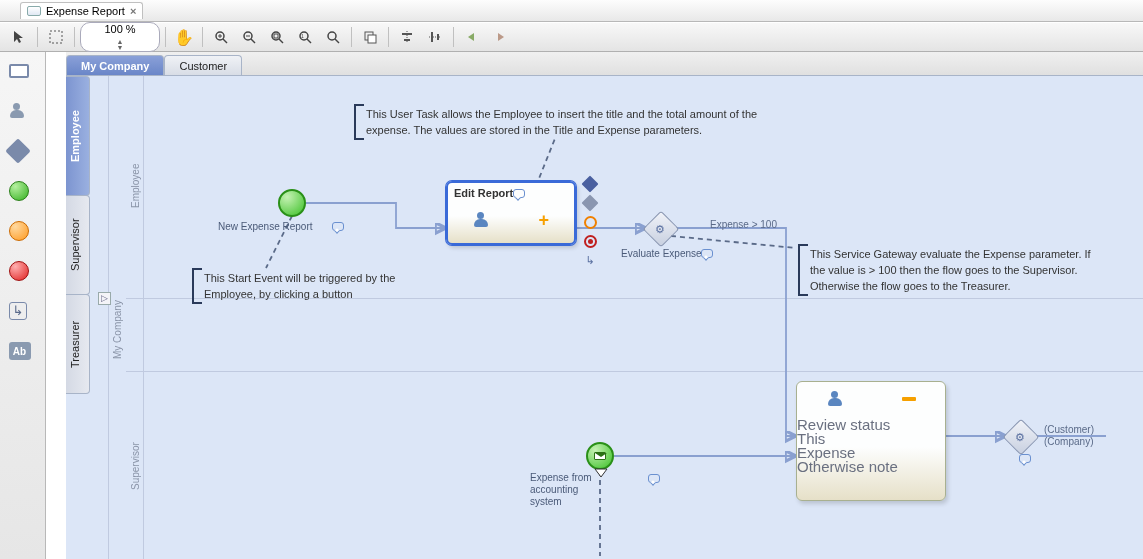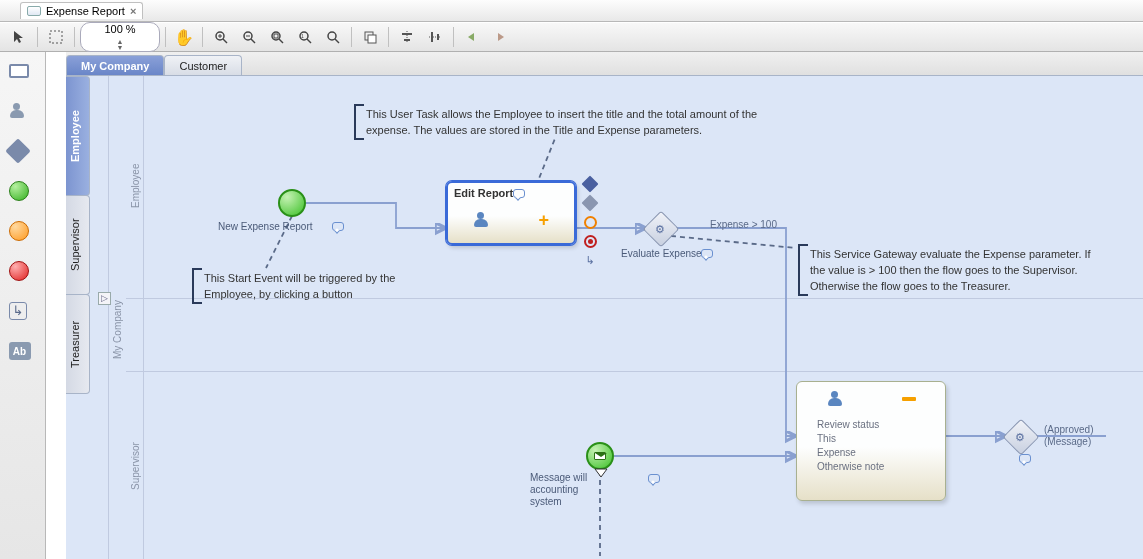--- a/index.html
+++ b/index.html
@@ -62,21 +62,21 @@
 .task-header { font-size:11px; font-weight:bold; color:#333; padding:4px 6px; display:flex; justify-content:flex-start; align-items:center; }
 .task-body { display:flex; justify-content:space-around; align-items:center; height:34px; }
 .user-ico { width:16px; height:16px; position:relative; }
 .user-ico::before { content:""; position:absolute; left:4px; top:0; width:7px; height:7px; background:#5a86c0; border-radius:50%; }
 .user-ico::after { content:""; position:absolute; left:1px; top:7px; width:14px; height:8px; background:#5a86c0; border-radius:6px 6px 2px 2px; }
 .plus-ico { color:#f6a000; font-size:18px; font-weight:bold; }
 .minus-ico { width:14px; height:4px; background:#f6a000; border-radius:1px; }
 .bubble { width:12px; height:9px; border:1px solid #6a90d0; border-radius:3px; position:relative; display:inline-block; }
 .bubble::after { content:""; position:absolute; left:2px; bottom:-3px; width:3px; height:3px; border-left:1px solid #6a90d0; border-bottom:1px solid #6a90d0; transform:rotate(-45deg); background:#fff; }
 
-.task-details { font-size:10px; color:#6a7080; padding:2px 20px 6px; line-height:14px; }
+.task-details { font-size:15px; color:#6a7080; padding:2px 0 6px; line-height:14px; }
 
 .gateway { position:absolute; width:26px; height:26px; transform:rotate(45deg); background:linear-gradient(135deg,#f0f2f8,#c8d0e0); border:1px solid #8a96b0; border-radius:3px; }
 .gateway .gear { position:absolute; left:6px; top:6px; width:12px; height:12px; transform:rotate(-45deg); color:#5a70a0; font-size:11px; }
 
 .annotation { position:absolute; font-size:11px; color:#333; padding:2px 6px 2px 10px; border-left:2px solid #2a3a5a; line-height:16px; }
 .annotation::before, .annotation::after { content:""; position:absolute; left:0; width:8px; height:2px; background:#2a3a5a; }
 .annotation::before { top:0; }
 .annotation::after { bottom:0; }
 
 .node-label { position:absolute; font-size:10px; color:#4a5a78; white-space:nowrap; }
@@ -315,21 +315,21 @@
       <div class="gateway" style="left:582px; top:140px">
           <span class="gear">⚙</span>
         </div>
       <div class="node-label" style="left:555px; top:172px">Evaluate Expense</div>
       <span class="bubble" style="position:absolute; left:635px; top:173px"></span>
       <div class="flow-label" style="left:644px; top:143px">Expense &gt; 100</div>
 
       <div class="msg-event" style="left:520px; top:366px">
           <span class="env"></span>
         </div>
-      <div class="node-label" style="left:464px; top:396px; width:80px; white-space:normal; line-height:12px">Message will accounting system</div>
+      <div class="node-label" style="left:464px; top:396px; width:80px; white-space:normal; line-height:12px">Expense from accounting system</div>
       <span class="bubble" style="position:absolute; left:582px; top:398px"></span>
 
       <svg style="position:absolute; left:528px; top:392px" width="14" height="10">
           <path d="M1 1 L13 1 L7 9 Z" fill="#fff" stroke="#333"></path>
         </svg>
 
       <div class="task" style="left:730px; top:305px; width:150px; height:120px">
         <div class="task-body">
           <span class="user-ico"></span>
           <span class="minus-ico"></span>
@@ -338,22 +338,22 @@
           <div>Review status</div>
           <div>This</div>
           <div>Expense</div>
           <div>Otherwise note</div>
         </div>
       </div>
 
       <div class="gateway" style="left:942px; top:348px">
           <span class="gear">⚙</span>
         </div>
-      <div class="flow-label" style="left:978px; top:348px">(Approved)</div>
-      <div class="flow-label" style="left:978px; top:360px">(Message)</div>
+      <div class="flow-label" style="left:978px; top:348px">(Customer)</div>
+      <div class="flow-label" style="left:978px; top:360px">(Company)</div>
       <span class="bubble" style="position:absolute; left:953px; top:378px"></span>
 
       <div class="annotation" style="left:126px; top:192px; width:225px">This Start Event will be triggered by the Employee, by clicking a button</div>
       <div class="annotation" style="left:288px; top:28px; width:420px">This User Task allows the Employee to insert the title and the total amount of the expense. The values are stored in the Title and Expense parameters.</div>
       <div class="annotation" style="left:732px; top:168px; width:300px">This Service Gateway evaluate the Expense parameter. If the value is &gt; 100 then the flow goes to the Supervisor. Otherwise the flow goes to the Treasurer.</div>
 
     </div>
   </div>
 </div>
 

